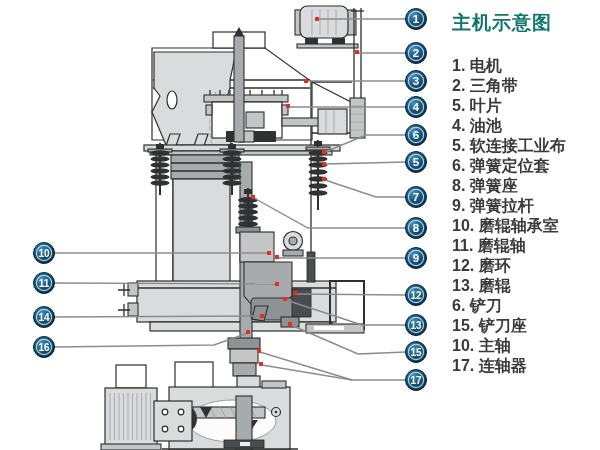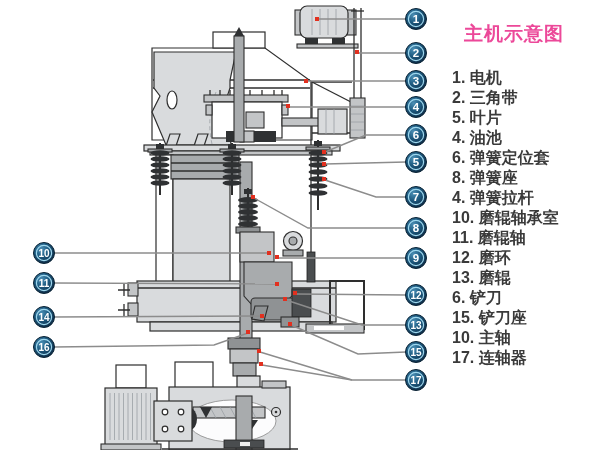--- a/index.html
+++ b/index.html
@@ -11,22 +11,22 @@
   .o2 {stroke:#2e2e2e;stroke-width:2;fill:none;}
   .f0 {fill:#ffffff;stroke:#2e2e2e;stroke-width:1.2;}
   .f1 {fill:#d9dbdd;stroke:#2e2e2e;stroke-width:1.2;}
   .f2 {fill:#c3c5c7;stroke:#2e2e2e;stroke-width:1.1;}
   .f3 {fill:#a8abad;stroke:#2e2e2e;stroke-width:1.1;}
   .f4 {fill:#8f9294;stroke:#2e2e2e;stroke-width:1.1;}
   .dk {fill:#2f3133;stroke:none;}
   .dk2{fill:#4a4d4f;stroke:#222222;stroke-width:0.8;}
   .thin{stroke:#9aa0a4;stroke-width:0.8;fill:none;}
   .legend{position:absolute;left:448px;top:8px;width:150px;}
-  .legend h1{margin:16px;font-size:19px;line-height:22px;font-weight:800;
-             letter-spacing:1px;color:#ec4899;font-family:Liberation Mono, monospace;}
+  .legend h1{margin:4px;font-size:19px;line-height:22px;font-weight:800;
+             letter-spacing:1px;color:#0f766e;}
   .legend ol{list-style:none;margin:22px 0 0 0;padding:0 0 0 4px;}
   .legend li{font-size:16px;line-height:20px;font-weight:700;color:#3a3a3a;white-space:nowrap;}
 </style>
 </head>
 <body>
 
 <div class="stage">
 
   <svg width="600" height="450" viewBox="0 0 600 450">
     <defs>
@@ -353,23 +353,24 @@
       </g>
   </svg>
 
   <div class="legend">
     <h1>主机示意图</h1>
     <ol id="legend-list">
         <li>1. 电机</li>
         <li>2. 三角带</li>
         <li>5. 叶片</li>
         <li>4. 油池</li>
+        <li>5. 软连接工业布</li>
         <li>6. 弹簧定位套</li>
         <li>8. 弹簧座</li>
-        <li>4. 弹簧拉杆</li>
+        <li>9. 弹簧拉杆</li>
         <li>10. 磨辊轴承室</li>
         <li>11. 磨辊轴</li>
         <li>12. 磨环</li>
         <li>13. 磨辊</li>
         <li>6. 铲刀</li>
         <li>15. 铲刀座</li>
         <li>10. 主轴</li>
         <li>17. 连轴器</li>
       </ol>
   </div>

